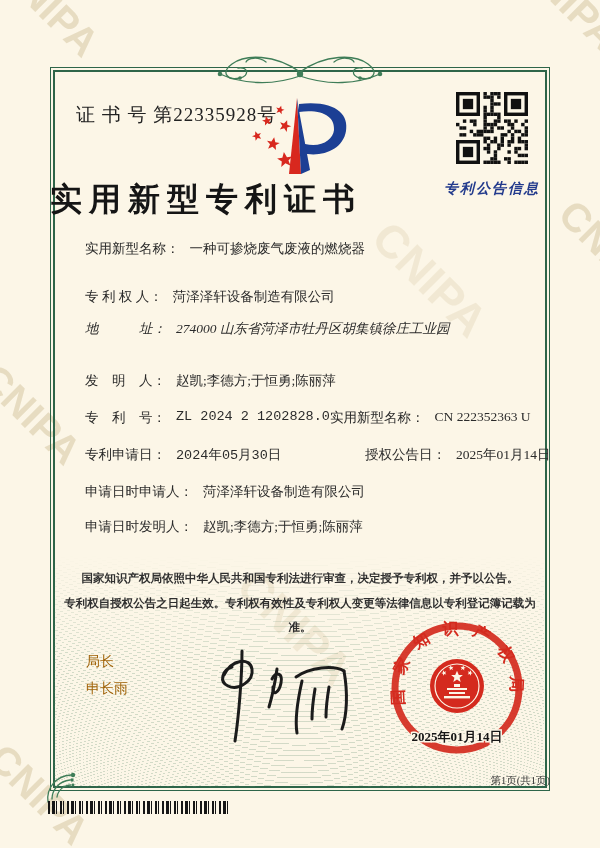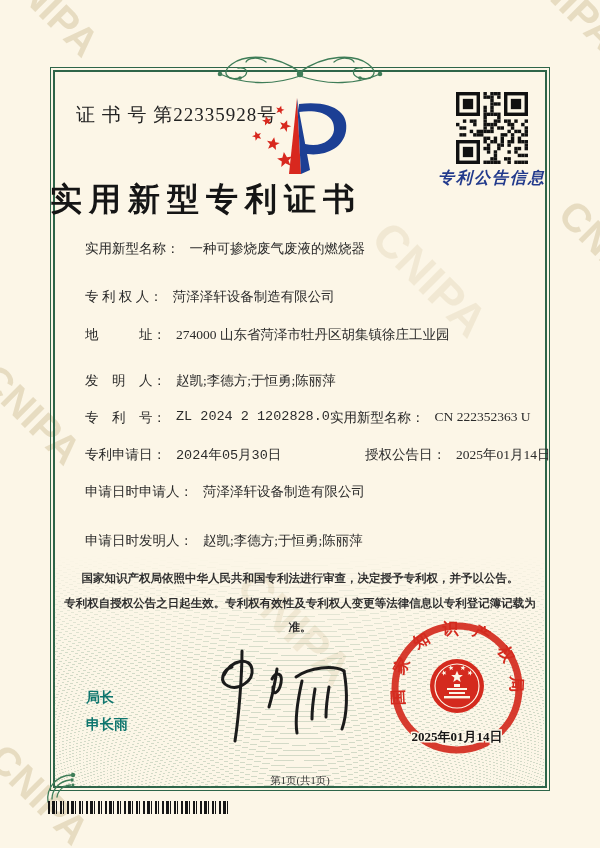--- a/index.html
+++ b/index.html
@@ -21,38 +21,38 @@
   
   .waves{position:absolute;left:54px;top:555px;width:490px;height:232px;
     background:
       repeating-radial-gradient(140% 120% at 50% 140%, rgba(92,138,108,.26) 0 1px, rgba(0,0,0,0) 1px 6px);
     -webkit-mask-image:linear-gradient(to top,#000 55%,transparent);
             mask-image:linear-gradient(to top,#000 55%,transparent);
   }
   .certno{position:absolute;left:76px;top:102px;font-size:19px;letter-spacing:1px;color:#222;}
   .logo{position:absolute;left:233px;top:94px;}
   .qr{position:absolute;left:456px;top:92px;}
-  .qr-label{position:absolute;left:428px;top:168px;width:128px;text-align:center;
-    font-size:16px;font-weight:bold;font-style:italic;letter-spacing:2px;color:#223a8c;}
+  .qr-label{position:absolute;left:428px;top:180px;width:128px;text-align:center;
+    font-size:14px;font-weight:bold;font-style:italic;letter-spacing:2px;color:#223a8c;}
   .title{position:absolute;left:50px;top:178px;width:500px;text-align:left;
     font-size:32px;font-weight:bold;letter-spacing:7px;color:#151515;}
   .fields{position:absolute;left:85px;top:240px;width:452px;font-size:13.5px;}
   .row{position:absolute;left:0;width:100%;display:flex;white-space:nowrap;}
   .row .lab{flex:none;}
   .row .val{margin-left:10px;}
   .col-left{flex:none;width:245px;display:flex;font-family:Liberation Mono, monospace;}
   .col-right{flex:none;display:flex;}
   .statement{position:absolute;left:60px;top:566px;width:480px;text-align:center;
     font-size:11.5px;font-weight:600;line-height:2.15;color:#2f2f2f;}
-  .director{position:absolute;left:86px;top:684px;
+  .director{position:absolute;left:86px;top:648px;
     font-family:"Liberation Sans","DejaVu Sans",sans-serif;
-    font-size:14px;font-weight:bold;line-height:1.9;color:#0f766e;}
+    font-size:14px;font-weight:normal;line-height:1.9;color:#a16207;}
   .signature{position:absolute;left:196px;top:645px;}
   .seal{position:absolute;left:382px;top:616px;}
-  .footer{position:absolute;left:50px;top:774px;width:500px;text-align:center;
+  .footer{position:absolute;left:50px;top:774px;width:500px;text-align:right;
     font-size:10.5px;color:#333;}
   .barcode{position:absolute;left:48px;top:801px;width:183px;height:13px;
     background-image:repeating-linear-gradient(90deg,
       #161616 0 2px, transparent 2px 4px,
       #161616 4px 7px, transparent 7px 8px,
       #161616 8px 9px, transparent 9px 12px,
       #161616 12px 14px, transparent 14px 15px,
       #161616 15px 16px, transparent 16px 19px);}
   .ornament-top{position:absolute;left:170px;top:50px;}
   .ornament-bl{position:absolute;left:43px;top:768px;}
@@ -258,21 +258,21 @@
 
   <div class="fields">
     <div class="row" style="top:0;">
       <span class="lab">实用新型名称：</span>
       <span class="val">一种可掺烧废气废液的燃烧器</span>
     </div>
     <div class="row" style="top:48px;">
       <span class="lab">专 利 权 人：</span>
       <span class="val">菏泽泽轩设备制造有限公司</span>
     </div>
-    <div class="row" style="top:86px;">
+    <div class="row" style="top:80px;font-style:italic;">
       <span class="lab">地　　　址：</span>
       <span class="val">274000 山东省菏泽市牡丹区胡集镇徐庄工业园</span>
     </div>
     <div class="row" style="top:132px;align-items:flex-end;">
       <span class="lab">发　明　人：</span>
       <span class="val">赵凯;李德方;于恒勇;陈丽萍</span>
     </div>
     <div class="row" style="top:169px;">
       <span class="col-left">
         <span class="lab">专　利　号：</span>
@@ -290,21 +290,21 @@
       </span>
       <span class="col-right">
         <span class="lab">授权公告日：</span>
         <span class="val">2025年01月14日</span>
       </span>
     </div>
     <div class="row" style="top:243px;">
       <span class="lab">申请日时申请人：</span>
       <span class="val">菏泽泽轩设备制造有限公司</span>
     </div>
-    <div class="row" style="top:292px;text-align:center;">
+    <div class="row" style="top:278px;text-align:center;">
       <span class="lab">申请日时发明人：</span>
       <span class="val">赵凯;李德方;于恒勇;陈丽萍</span>
     </div>
   </div>
 
   <div class="statement">
     <div>国家知识产权局依照中华人民共和国专利法进行审查，决定授予专利权，并予以公告。</div>
     <div>专利权自授权公告之日起生效。专利权有效性及专利权人变更等法律信息以专利登记簿记载为准。</div>
   </div>
 

